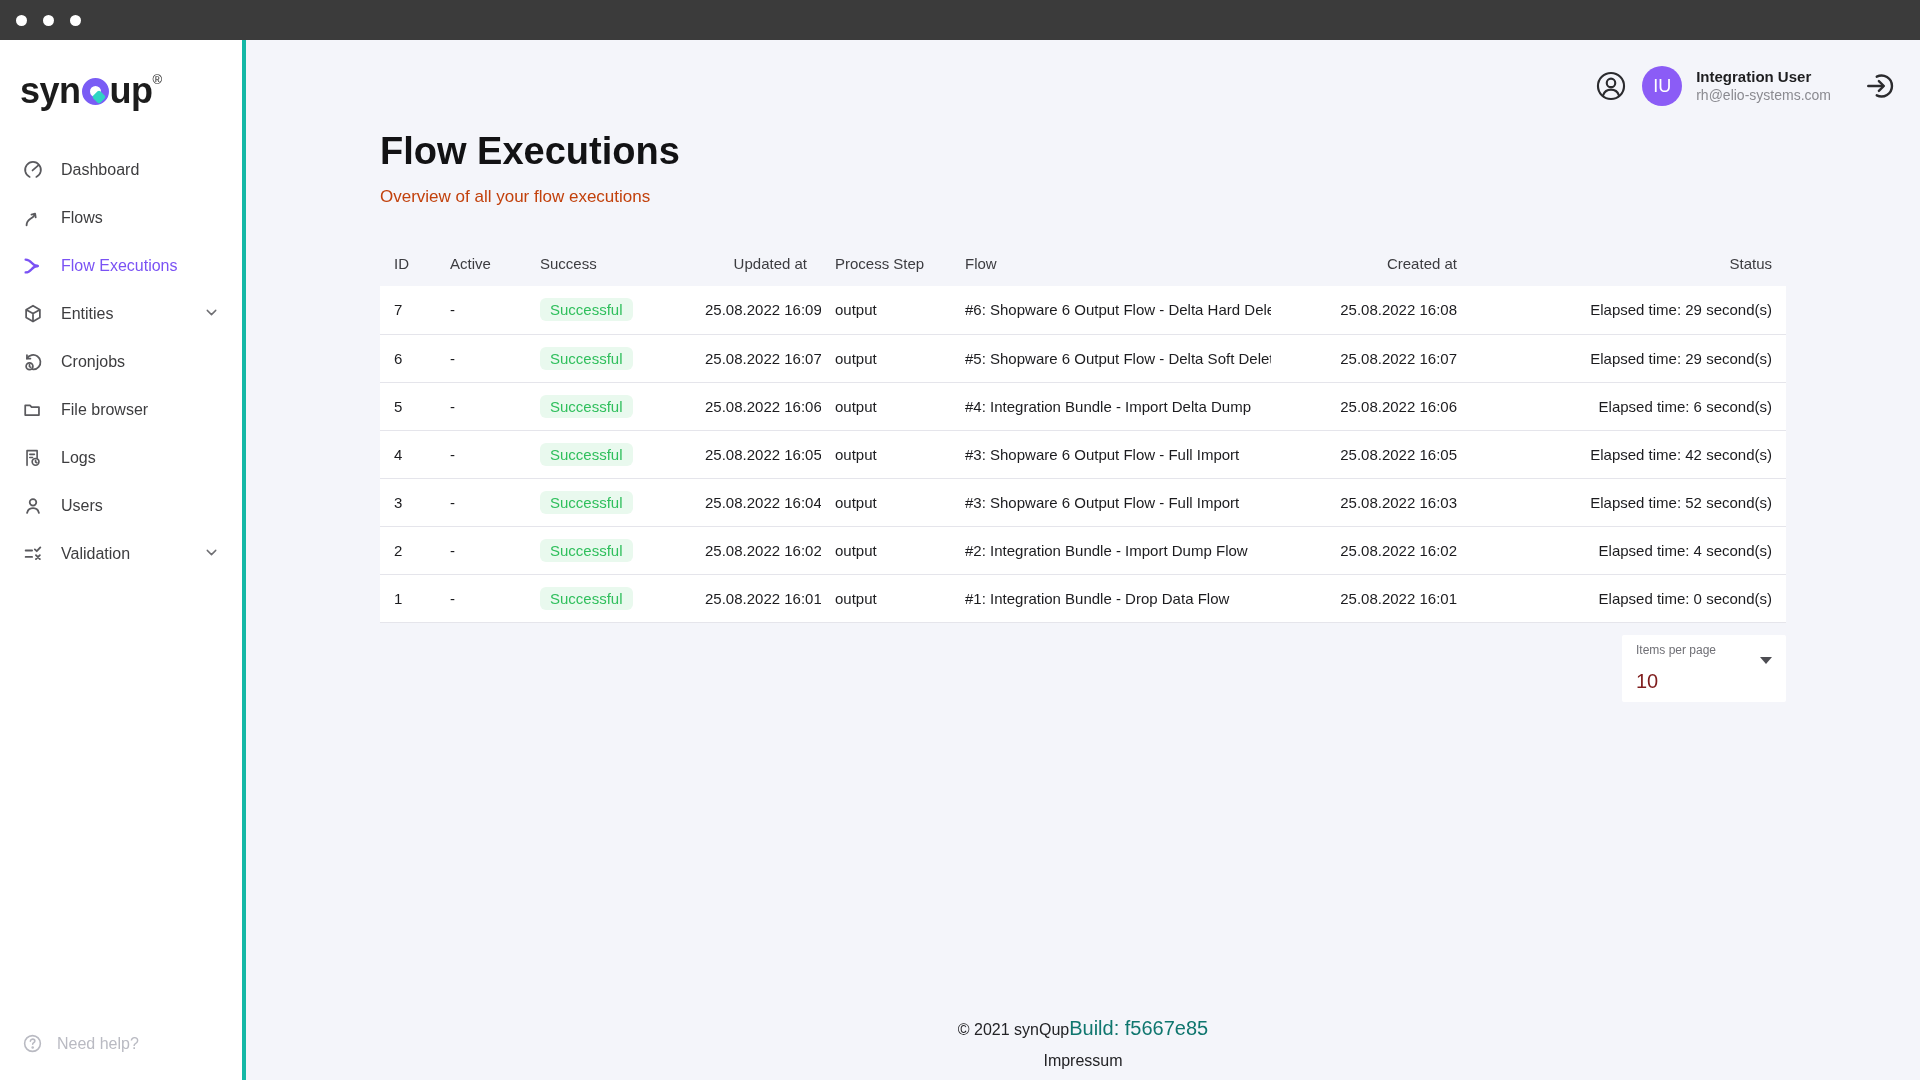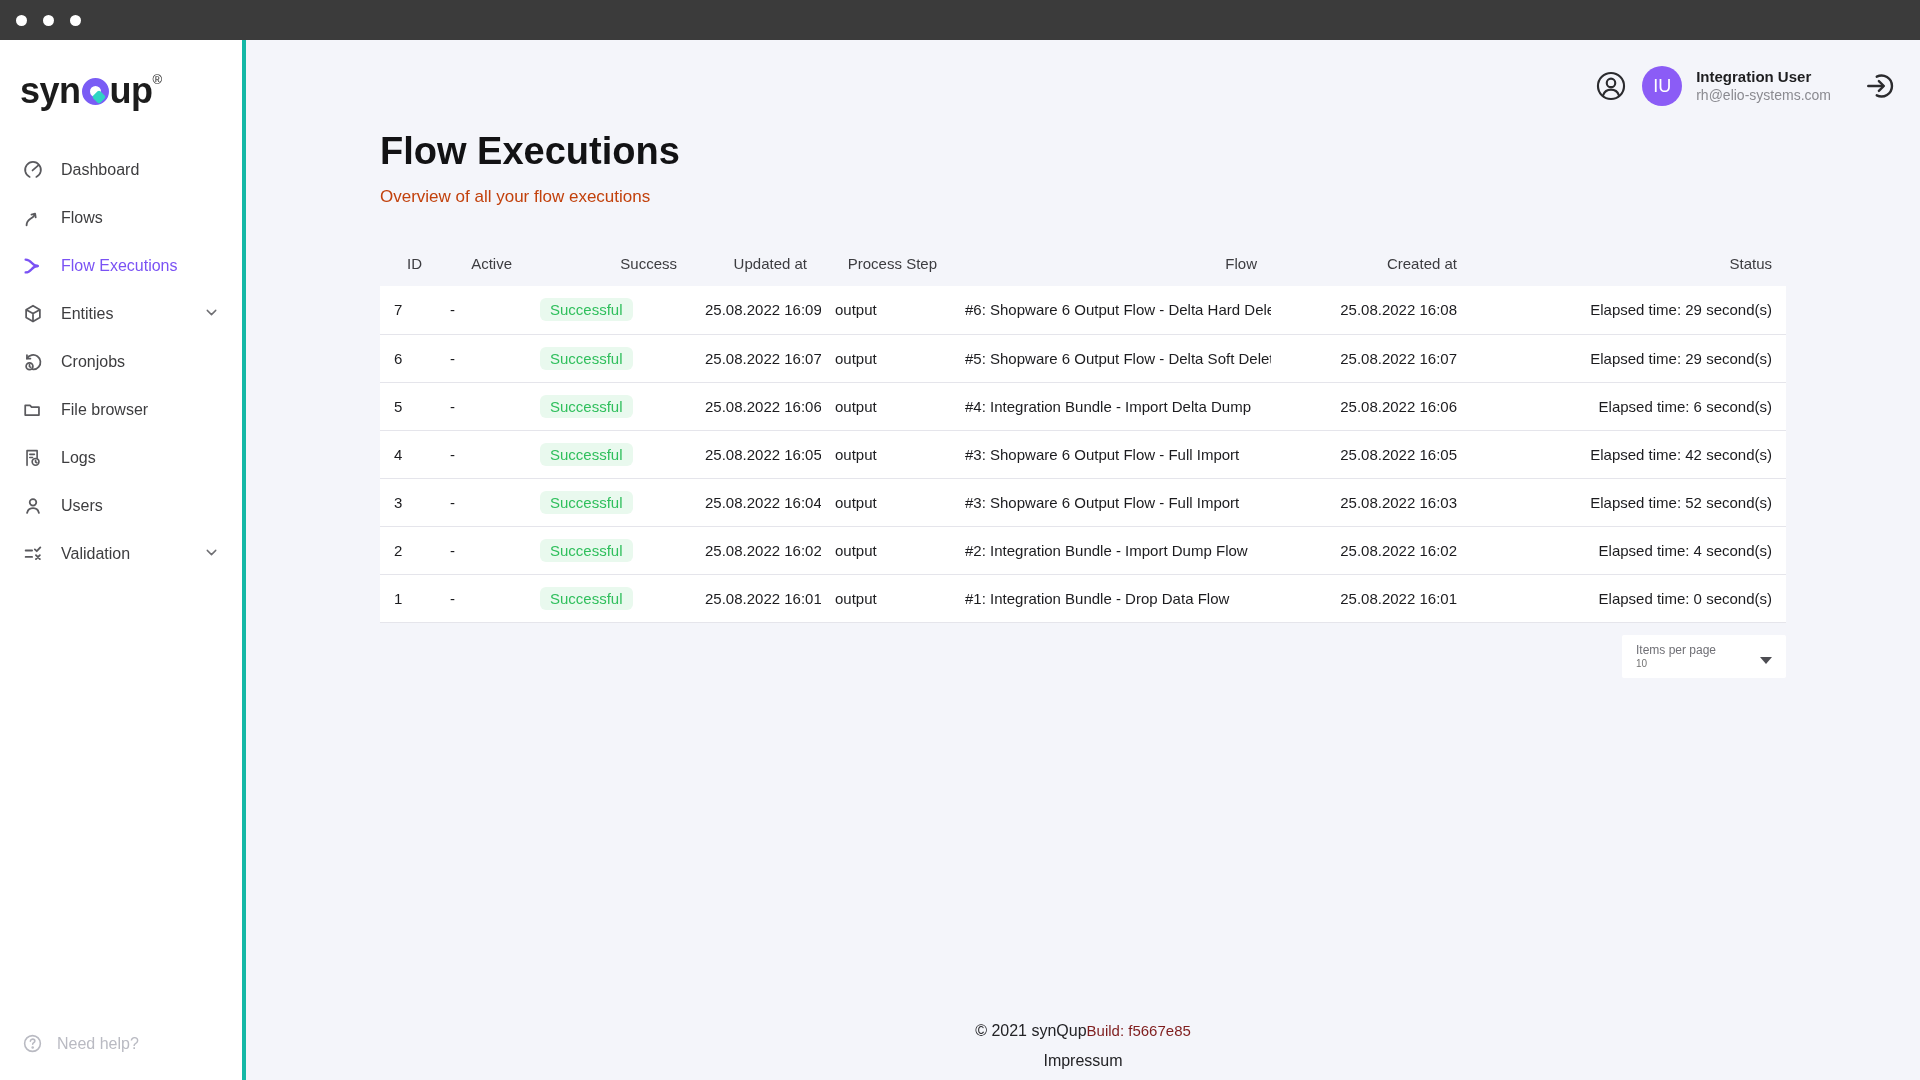--- a/index.html
+++ b/index.html
@@ -76,51 +76,51 @@
   .user-meta { line-height: 1.25; margin-right: 19px; }
   .user-name { font-size: 15px; font-weight: 700; color: #1e1e20; }
   .user-email { font-size: 14px; color: #8a8a90; text-align: right; }
 
   .content { padding: 0 134px; }
   .page-title { font-size: 38px; font-weight: 700; color: #121214; margin-top: 24px; }
   .page-subtitle { font-size: 17px; color: #c2410c; margin-top: 14px; }
 
   
   table { width: 100%; border-collapse: collapse; table-layout: fixed; margin-top: 38px; }
-  thead th { font-weight: 400; font-size: 15px; color: #3c3c40; padding: 10px 14px 14px 14px; text-align: right; }
+  thead th { font-weight: 400; font-size: 15px; color: #3c3c40; padding: 10px 14px 14px 14px; }
   col.c-id { width: 56px; } col.c-active { width: 90px; } col.c-success { width: 165px; }
   col.c-updated { width: 130px; } col.c-step { width: 130px; } col.c-flow { width: 320px; }
   col.c-created { width: 200px; } col.c-status { width: 315px; }
   th, td { text-align: left; white-space: nowrap; overflow: hidden; }
   th.r, td.r { text-align: right; }
   tbody tr { background: #ffffff; border-bottom: 1px solid #e5e5eb; cursor: pointer; }
   tbody td { font-size: 15px; color: #1c1c1f; padding: 0 14px; height: 48px; }
   .badge {
     display: inline-block; background: var(--success-bg); color: var(--success-text);
     font-size: 15px; padding: 3px 10px; border-radius: 6px;
   }
 
   
   .pagination { display: flex; justify-content: flex-end; margin-top: 12px; }
   .items-per-page {
     background: #ffffff; width: 164px; padding: 8px 14px 9px 14px; position: relative;
     cursor: pointer; border-radius: 2px;
   }
   .ipp-label { font-size: 12px; color: #6f6f75; }
-  .ipp-value { font-size: 10px; color: #737373; margin-top: 1px; }
+  .ipp-value { font-size: 20px; color: #7f1d1d; margin-top: 13px; }
   .ipp-caret {
     position: absolute; right: 14px; top: 22px;
     width: 0; height: 0; border-left: 6px solid transparent; border-right: 6px solid transparent;
     border-top: 7px solid #4d4d52;
   }
 
   
   .footer { margin-top: auto; text-align: center; padding-bottom: 10px; }
   .footer-line1 { font-size: 16px; color: #232326; }
-  .footer-build { color: #7f1d1d; margin-left: 0; font-size: 15px; }
+  .footer-build { color: #0f766e; margin-left: 0; font-size: 20px; }
   .footer-impressum { font-size: 16px; color: #232326; margin-top: 12px; cursor: pointer; }
 </style>
 </head>
 <body>
 
 <div class="titlebar">
   <span class="dot"></span>
   <span class="dot"></span>
   <span class="dot"></span>
 </div>

